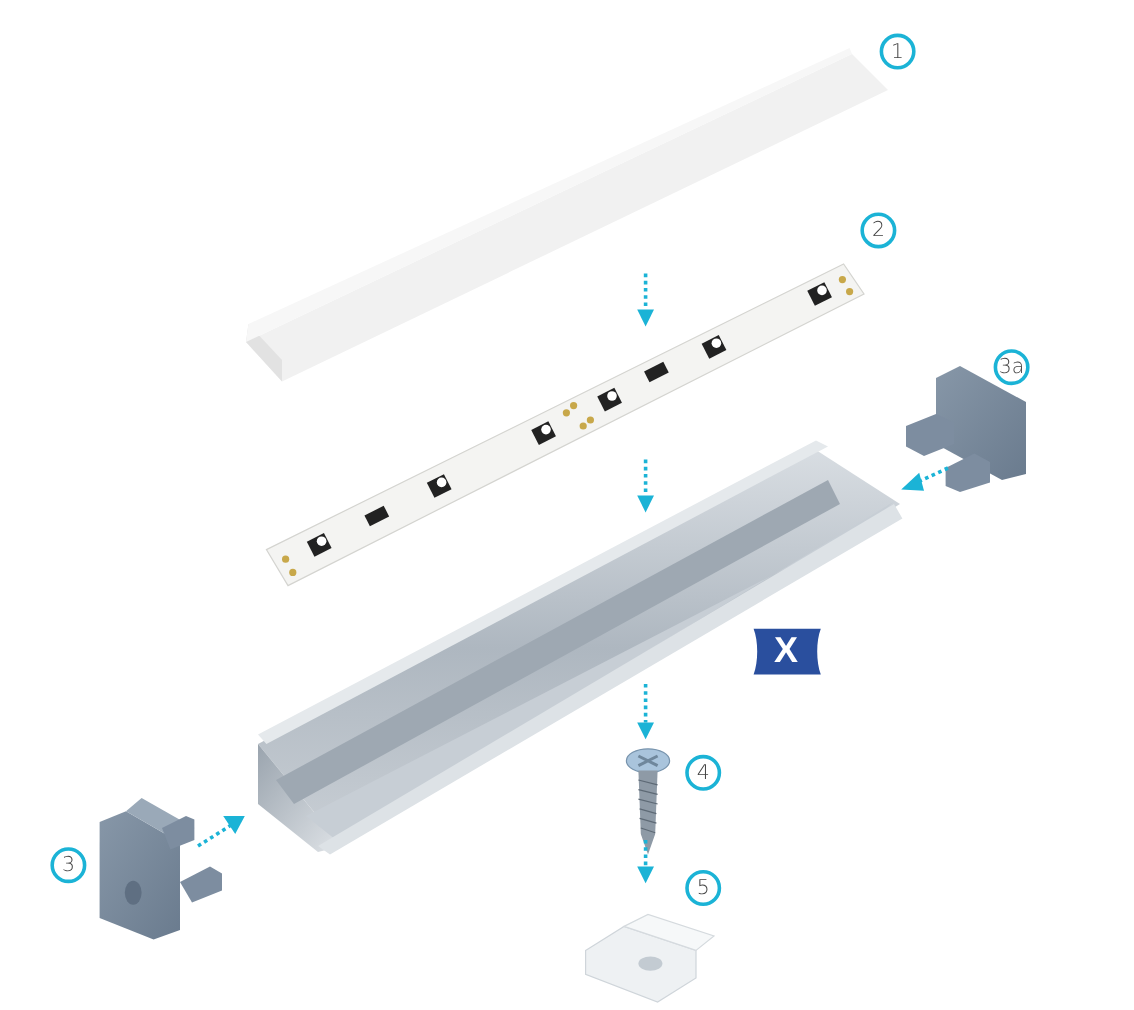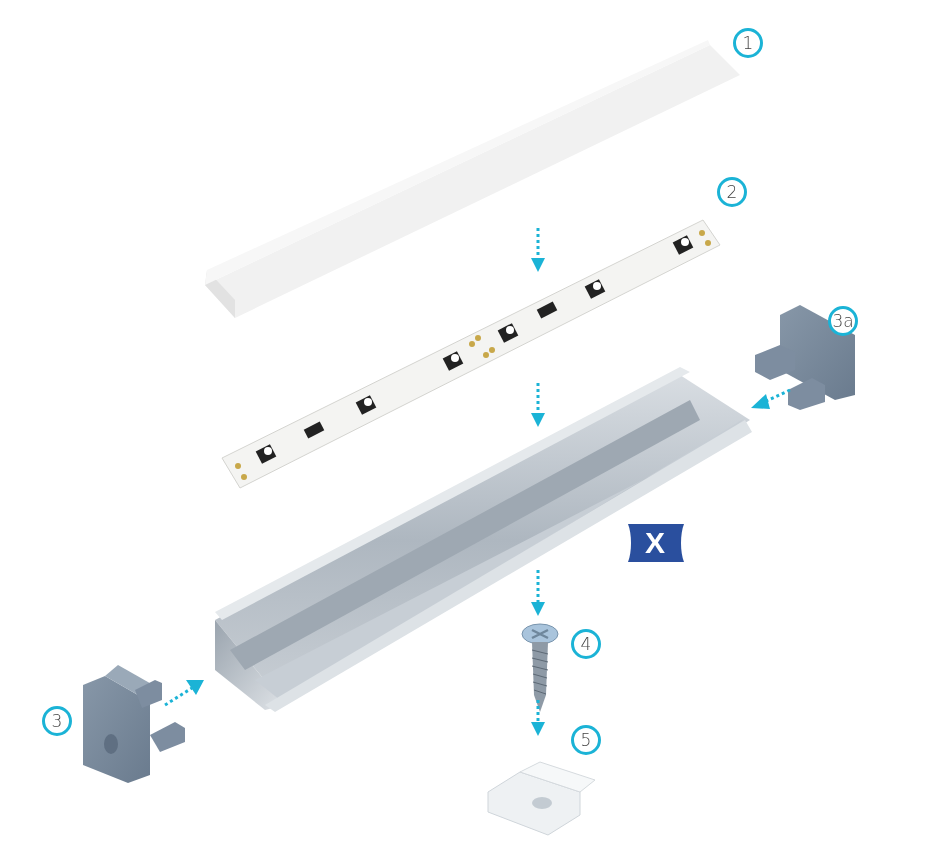--- a/index.html
+++ b/index.html
@@ -141,16 +141,16 @@
     <path d="M628 524 L684 524 C680 534 680 552 684 562 L628 562 C632 552 632 534 628 524 Z" fill="#2a4f9e"></path>
   </svg>
 
   <div class="badge">
     <div class="badge-label">X</div>
   </div>
 
   <div class="callout" style="left:733px;top:28px;">1</div>
   <div class="callout" style="left:717px;top:177px;">2</div>
   <div class="callout" style="left:42px;top:706px;">3</div>
-  <div class="callout" style="left:828px;top:306px;">3a</div>
+  <div class="callout" style="left:828px;top:291px;">3a</div>
   <div class="callout" style="left:571px;top:629px;">4</div>
   <div class="callout" style="left:571px;top:725px;">5</div>
 </div>
 
 </body></html>

